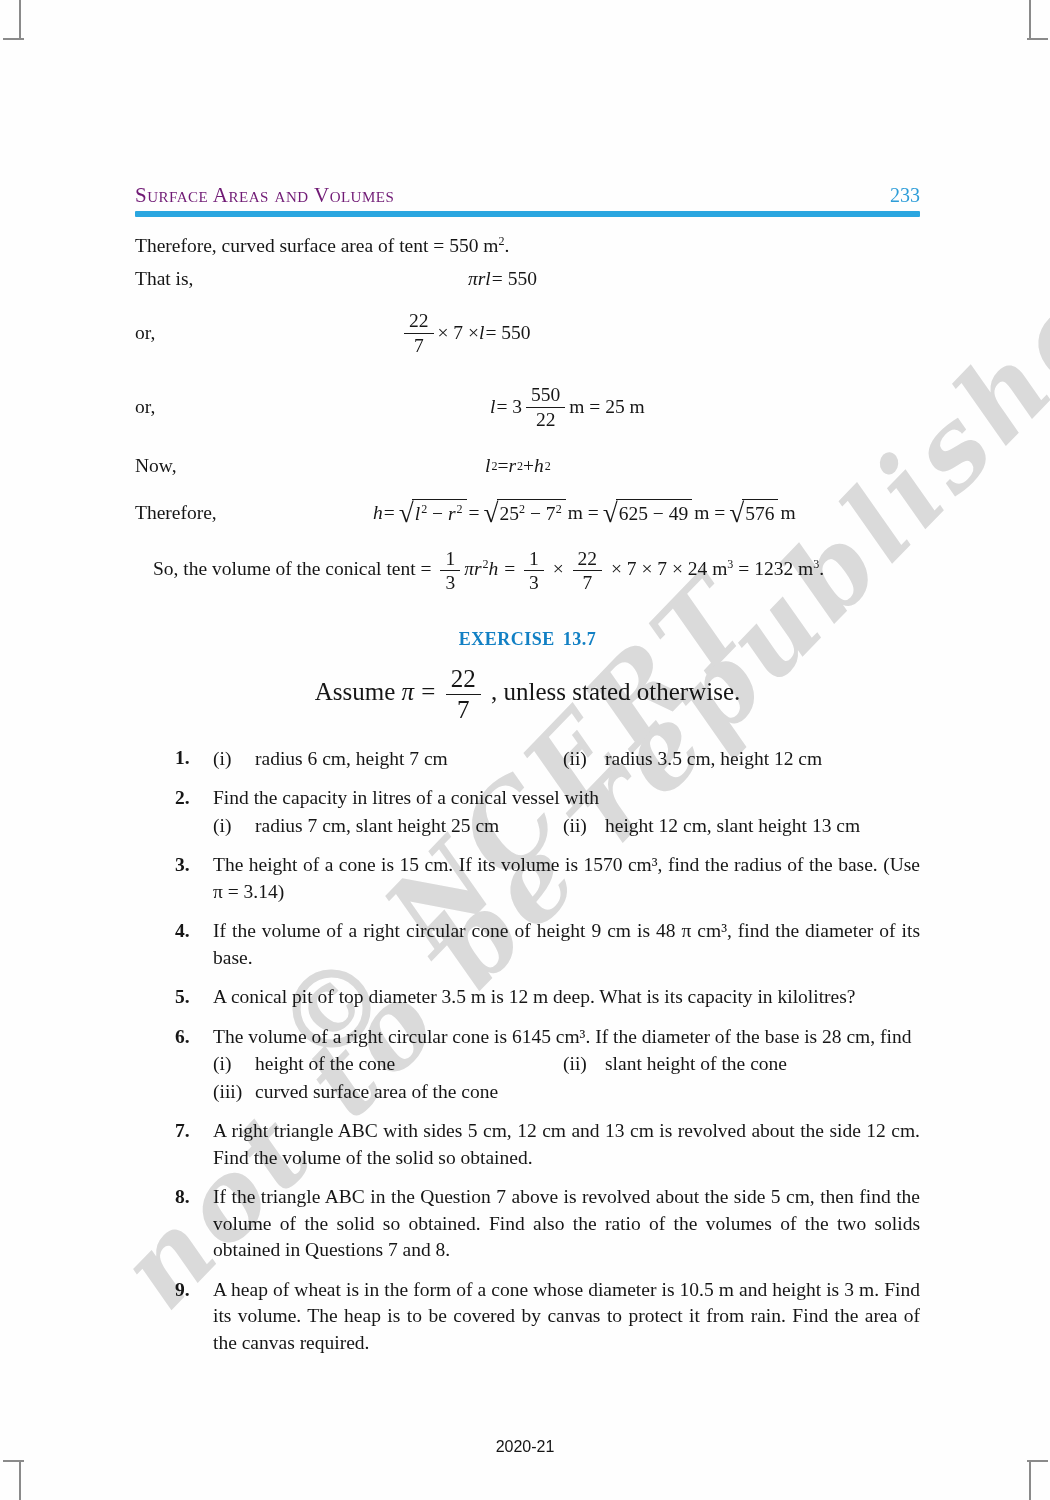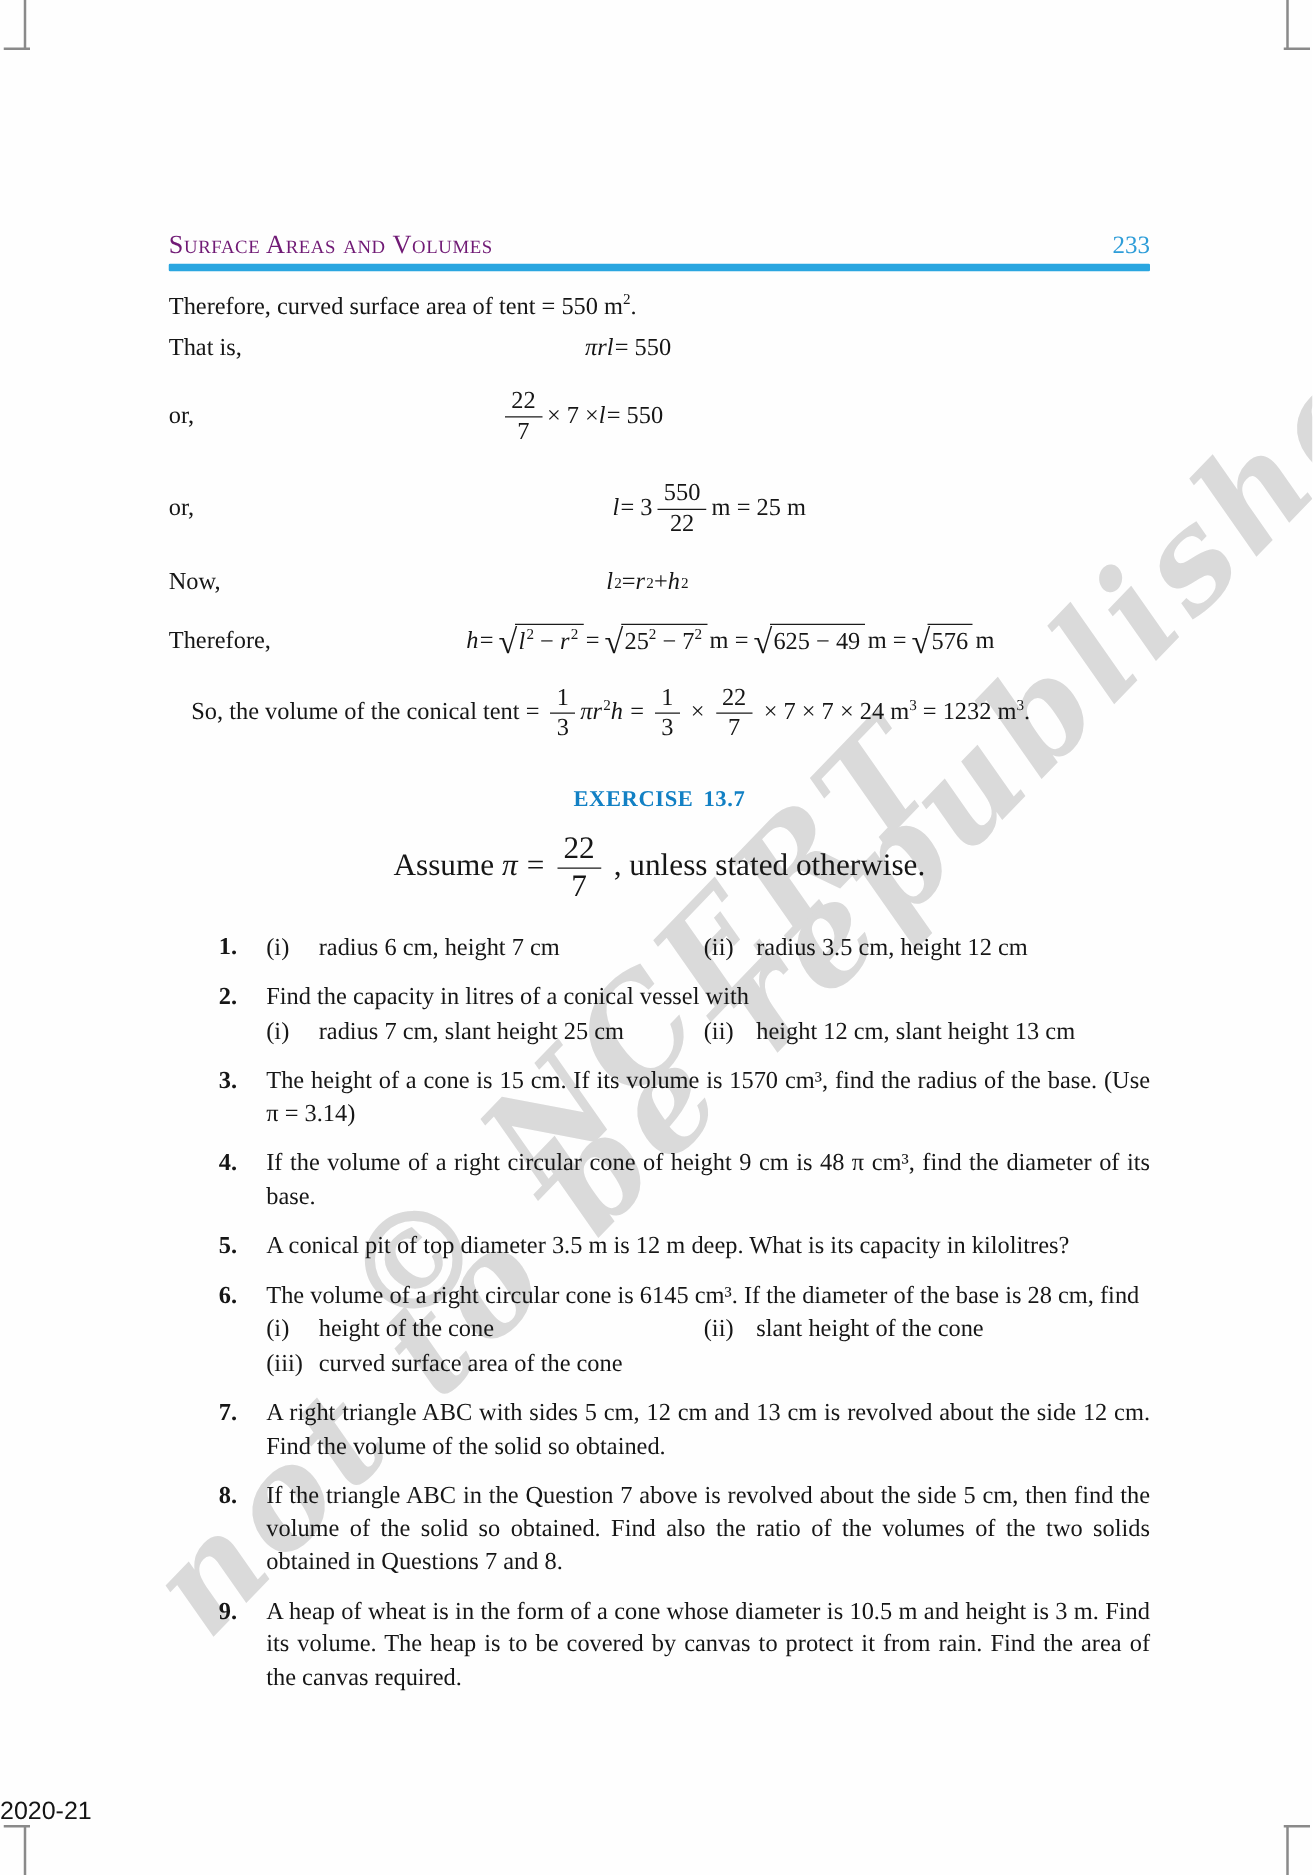--- a/index.html
+++ b/index.html
@@ -44,22 +44,22 @@
   .qlist{font-size:19.5px;line-height:26.5px;}
   .question{display:flex;margin:0 0 13px 0;}
   .qnum{width:38px;margin-left:40px;font-weight:bold;flex:none;}
   .qbody{flex:1;}
   .qp{margin:0;text-align:justify;}
   .qcols{display:flex;margin-top:1px;}
   .qcol{display:flex;}
   .qcol.c0{width:350px;flex:none;}
   .qcol-label{width:42px;flex:none;}
   
-  .footer{position:absolute;left:0;width:100%;top:1438px;z-index:1;
-          font-family:"Liberation Sans",sans-serif;font-size:20px;color:#141414;}
+  .footer{position:absolute;left:0;width:100%;top:1438px;text-align:center;z-index:1;
+          font-family:"Liberation Sans",sans-serif;font-size:16px;color:#141414;}
 </style>
 </head>
 <body>
 
 <div class="page">
 
   <div class="crop" style="left:19px;top:0;width:2px;height:40px;"></div>
   <div class="crop" style="left:3px;top:38px;width:21px;height:2px;"></div>
   <div class="crop" style="left:1029px;top:0;width:2px;height:40px;"></div>
   <div class="crop" style="left:1027px;top:38px;width:21px;height:2px;"></div>

